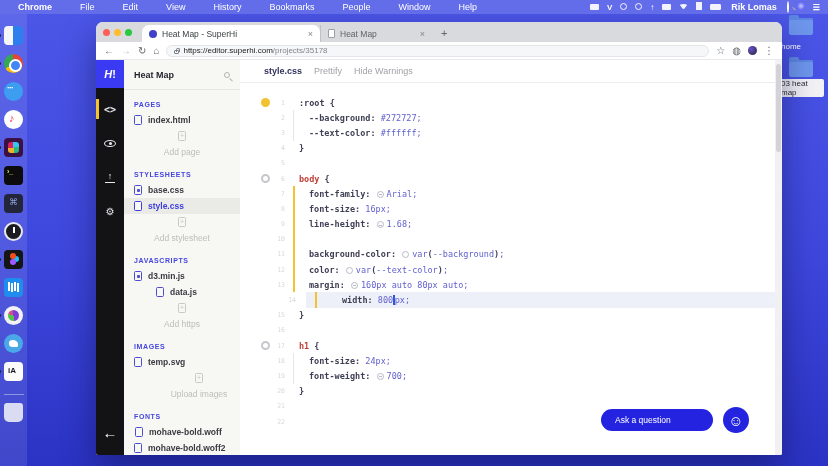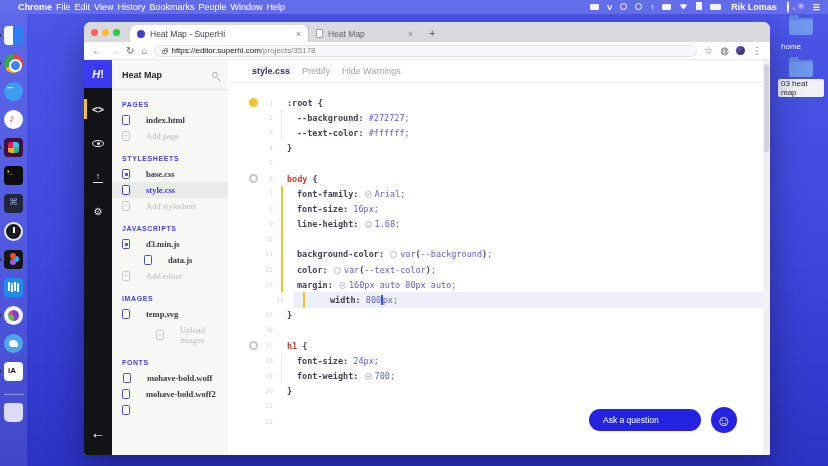--- a/index.html
+++ b/index.html
@@ -4,21 +4,21 @@
 <style>
   * { margin:0; padding:0; box-sizing:border-box; }
   html,body { width:828px; height:466px; overflow:hidden; }
   body { font-family:"Liberation Sans", sans-serif; position:relative;
          background:linear-gradient(180deg,#4c57e8 0%,#3d47dc 55%,#2b33c4 100%); }
 
   
   .menubar { position:absolute; top:0; left:0; right:0; height:14px; background:#636de9;
              display:flex; align-items:center; color:#fff; font-size:9px; padding:0 8px; z-index:50; }
   .menubar .apple { font-size:10px; margin-right:10px; }
-  .menu-item { margin-right:4px; white-space:nowrap; }
+  .menu-item { margin-right:28px; white-space:nowrap; }
   .menu-item.app { font-weight:bold; }
   .menubar-right { margin-left:auto; display:flex; align-items:center; gap:8px; }
   .status-icon { display:inline-block; position:relative; }
   .si-shape { display:inline-block; background:#fff; opacity:.92; }
   .si-rect   { width:9px; height:6px; border-radius:1px; }
   .si-circle { width:7px; height:7px; border-radius:50%; background:none; border:1.2px solid #fff; }
   .si-glyph  { color:#fff; font-size:8px; font-weight:bold; }
   .si-wifi { width:9px; height:6px; background:none; border-top:5px solid #fff; border-left:4px solid transparent; border-right:4px solid transparent; border-radius:50% 50% 0 0; }
   .si-vol { width:0; height:0; border-top:4px solid transparent; border-bottom:4px solid transparent; border-right:6px solid #fff; }
   .si-batt { width:11px; height:6px; border:1px solid #fff; border-radius:1px; position:relative; }
@@ -61,21 +61,21 @@
   .dock-divider { width:20px; height:1px; background:rgba(255,255,255,.4); margin:4px 0 8px; }
 
   
   .desk-folder { position:absolute; width:46px; text-align:left; z-index:5; }
   .folder-glyph { width:24px; height:17px; background:#6d96ec; border-radius:2px; margin:0 auto; position:relative; box-shadow:inset 0 2px 0 #5d86e0; }
   .folder-glyph::before { content:""; position:absolute; top:-3px; left:0; width:10px; height:4px; background:#5d86e0; border-radius:2px 2px 0 0; }
   .folder-label { font-size:8px; color:#fff; margin-top:2px; display:inline-block; padding:0 3px; border-radius:2px; }
   .folder-label.selected { background:#f2f2f6; color:#2a2a33; }
 
   
-  .window { position:absolute; left:84px; top:22px; width:686px; height:433px; border-radius:7px 7px 2px 2px;
+  .window { position:absolute; left:96px; top:22px; width:686px; height:433px; border-radius:7px 7px 2px 2px;
             background:#fff; box-shadow:0 14px 34px rgba(10,10,60,.45); overflow:hidden; z-index:20; }
   .tabstrip { height:20px; background:#d8dade; display:flex; align-items:flex-end; padding-left:7px; }
   .lights { display:flex; gap:4px; align-items:center; height:20px; margin-right:10px; }
   .light { width:7px; height:7px; border-radius:50%; }
   .l-red{background:#ff5f57;} .l-yellow{background:#febc2e;} .l-green{background:#28c840;}
   .tab { height:17px; display:flex; align-items:center; font-size:8.5px; color:#3c4043; padding:0 7px; position:relative; }
   .tab.active { background:#fff; border-radius:7px 7px 0 0; width:178px; }
   .tab.inactive { width:112px; color:#5f6368; border-left:1px solid #bfc1c5; } 
   .tab .fav-circle { width:8px; height:8px; border-radius:50%; background:#4040c8; margin-right:5px; flex:none;}
   .tab .fav-doc { width:7px; height:9px; border:1px solid #9aa0a6; border-radius:1px; margin-right:5px; flex:none; background:#fff;}
@@ -107,22 +107,22 @@
   .rail-back { position:absolute; bottom:14px; left:0; width:28px; text-align:center; color:#fff; font-size:15px; font-weight:bold; }
 
   
   .sidebar { width:116px; background:#f7f7f4; flex:none; overflow:hidden; font-size:8.5px; position:relative; }
   .sb-head { height:30px; display:flex; align-items:center; padding:0 10px; border-bottom:1px solid #e6e6e1; }
   .sb-title { font-weight:bold; color:#26262e; font-size:9px; flex:1; }
   .search-glyph { width:6px; height:6px; border:1.4px solid #b3b3ae; border-radius:50%; position:relative; }
   .search-glyph::after { content:""; position:absolute; left:5px; top:5px; width:4px; height:1.4px; background:#b3b3ae; transform:rotate(45deg); transform-origin:0 0; }
   .sb-section { margin-top:11px; }
   .sb-sec-title { color:#4545e2; font-weight:bold; font-size:7px; letter-spacing:.6px; padding:0 10px; margin-bottom:4px; }
-  .sb-item { display:flex; align-items:center; gap:16px; padding:3px 10px; color:#3a3a42; font-weight:bold;font-family:Liberation Serif, serif; }
-  .sb-item.add { color:#bdbdb8; font-weight:normal; }
+  .sb-item { display:flex; align-items:center; gap:6px; padding:3px 10px; color:#3a3a42; font-weight:bold; }
+  .sb-item.add { color:#bdbdb8; font-weight:normal;flex-direction:column; }
   .sb-item.selected { background:#eaeae7; color:#3c3ce0; }
   .doc-ic { width:8px; height:10px; border:1.2px solid #4d4dd0; border-radius:1.5px; flex:none; position:relative; background:#f7f7f4;}
   .sb-item.add .doc-ic { border-color:#c9c9c3; }
   .sb-item.add .doc-ic::after { content:"+"; position:absolute; left:1px; top:0px; color:#c9c9c3; font-size:7px; }
   .doc-ic.locked::after { content:""; position:absolute; left:1.5px; top:3px; width:3px; height:3px; background:#4d4dd0; border-radius:1px; }
   .sb-item.selected .doc-ic { border-color:#3c3ce0; }
 
   
   .editor { flex:1; background:#fff; position:relative; overflow:hidden; }
   .ed-head { height:23px; display:flex; align-items:center; gap:12px; padding:0 24px; border-bottom:1px solid #ececf0; font-size:9px; }
@@ -324,21 +324,21 @@
             <span class="sb-item" style="display: flex;">
               <span class="doc-ic locked"></span>
               <span>d3.min.js</span>
             </span>
             <span class="sb-item" style="display: flex; padding-left: 32px;">
               <span class="doc-ic"></span>
               <span>data.js</span>
             </span>
             <span class="sb-item add" style="display: flex;">
               <span class="doc-ic"></span>
-              <span>Add editor</span>
+              <span>Add https</span>
             </span>
           </div>
           <div class="sb-section">
             <span class="sb-sec-title" style="display: block;">IMAGES</span>
             <span class="sb-item" style="display: flex;">
               <span class="doc-ic"></span>
               <span>temp.svg</span>
             </span>
             <span class="sb-item add" style="display: flex; padding-left: 44px;">
               <span class="doc-ic"></span>

